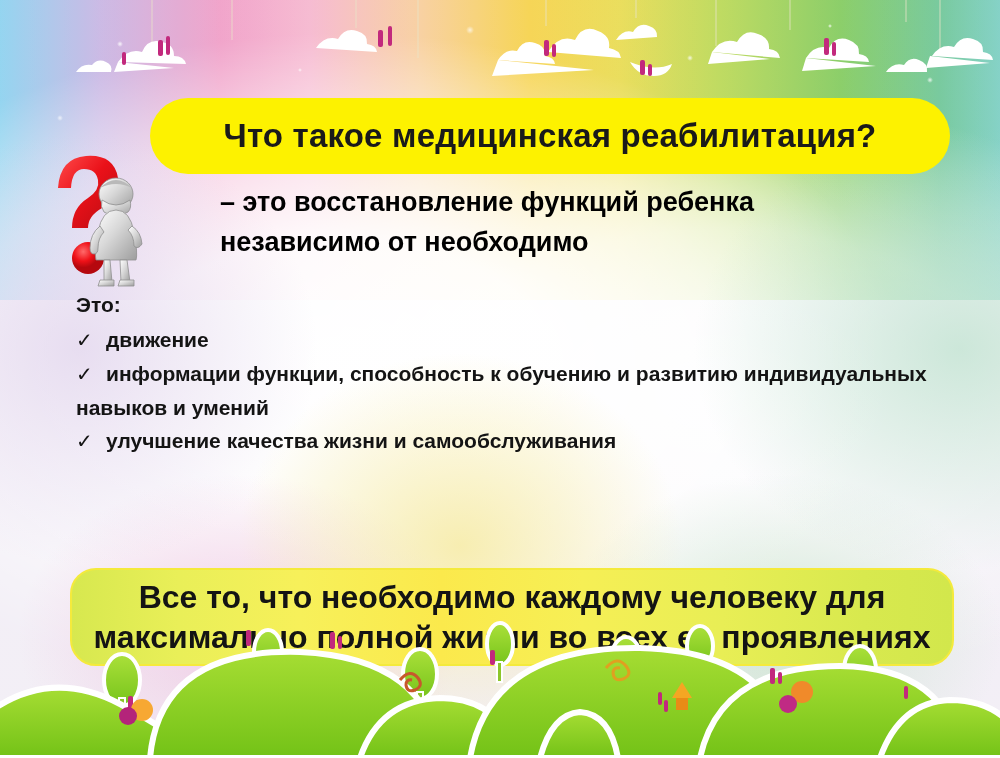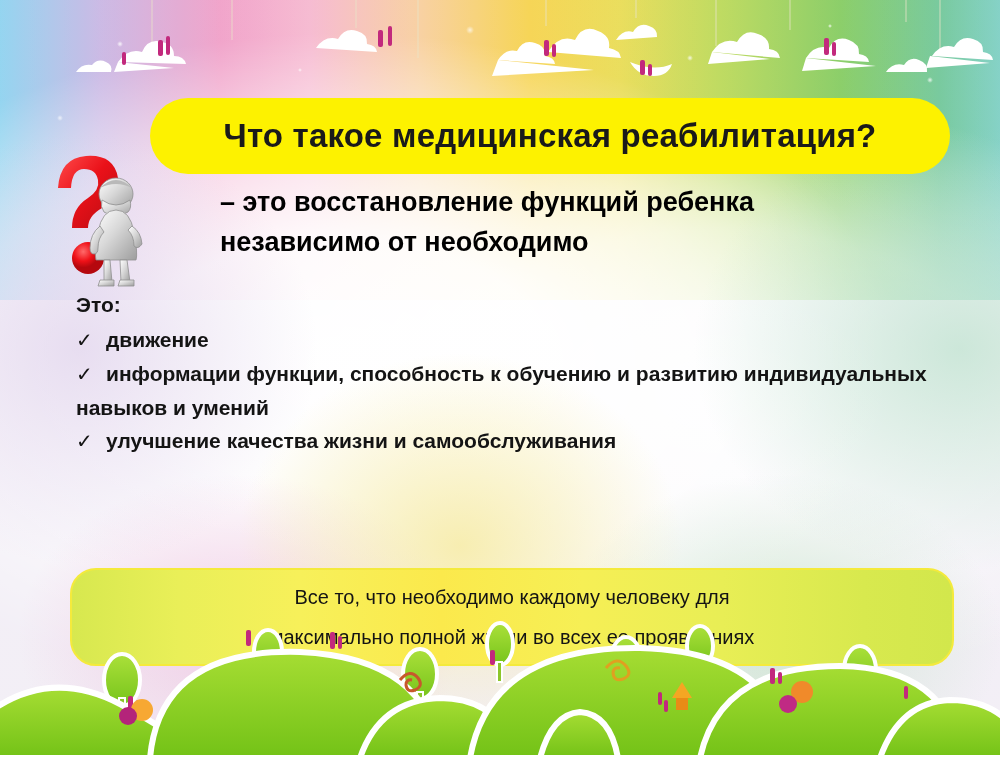--- a/index.html
+++ b/index.html
@@ -172,22 +172,22 @@
         #f6ef55 58%,
         #e8ee55 74%,
         #d8e94e 90%,
         #d2e74c 100%);
     display: flex;
     flex-direction: column;
     align-items: center;
     justify-content: center;
   }
   .bottom-banner .bb-line {
-    font-size: 20px;
-    font-weight: normal;
+    font-size: 32px;
+    font-weight: bold;
     color: #141414;
     line-height: 40px;
     white-space: nowrap;
   }
 </style>
 </head>
 <body>
 
 <div id="slide">
 

